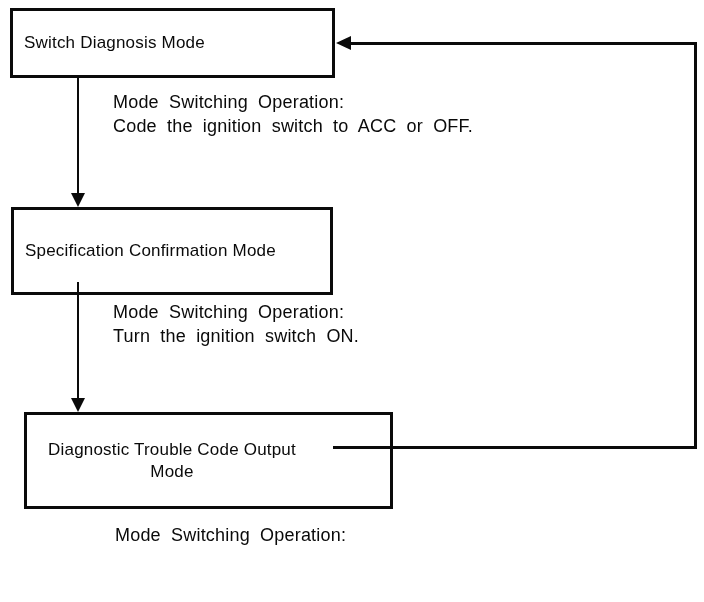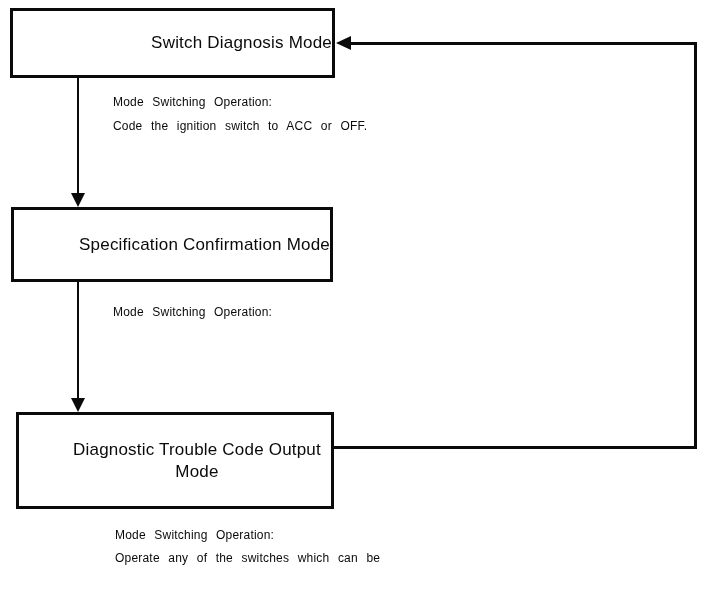--- a/index.html
+++ b/index.html
@@ -18,29 +18,30 @@
   }
   .page * { box-sizing: border-box; }
 
   
   .node {
     position: absolute;
     border: 3px solid #0a0a0a;
     background: #ffffff;
     display: flex;
     align-items: center;
-    justify-content: flex-end;
+    justify-content: flex-start;
     text-align: center;
     font-size: 17px;
     line-height: 22px;
     letter-spacing: 0.2px;
+    padding-left: 11px;
   }
   .node-1 { left: 10px;  top: 8px;   width: 325px; height: 70px; }
-  .node-2 { left: 11px;  top: 207px; width: 322px; height: 75px; }
-  .node-3 { left: 16px;  top: 412px; width: 318px; height: 97px; }
+  .node-2 { left: 11px;  top: 207px; width: 322px; height: 88px; }
+  .node-3 { left: 24px;  top: 412px; width: 369px; height: 97px; }
   .node-3 .node-label { max-width: 268px; }
 
   
   .line {
     position: absolute;
     background: #0a0a0a;
   }
   .varrow-line-1 { left: 77px;  top: 78px;  width: 2px;  height: 118px; }
   .varrow-line-2 { left: 77px;  top: 282px; width: 2px;  height: 119px; }
   .loop-bottom   { left: 333px; top: 446px; width: 364px; height: 3px; }
@@ -59,21 +60,21 @@
   .arrow-left {
     border-top: 7px solid transparent;
     border-bottom: 7px solid transparent;
     border-right: 15px solid #0a0a0a;
     left: 336px; top: 36px;
   }
 
   
   .annotation {
     position: absolute;
-    font-size: 12px;
+    font-size: 18px;
     line-height: 24px;
     word-spacing: 5px;
     letter-spacing: 0.2px;
     white-space: nowrap;
   }
   .annotation-1 { left: 113px; top: 90px; }
   .annotation-2 { left: 113px; top: 300px; }
   .annotation-3 { left: 115px; top: 524px; line-height: 23px; }
 </style>
 </head>
@@ -104,20 +105,20 @@
   <div class="line loop-top"></div>
   <div class="arrowhead arrow-left"></div>
 
   <div class="annotation annotation-1">
     <div>Mode Switching Operation:</div>
     <div>Code the ignition switch to ACC or OFF.</div>
   </div>
 
   <div class="annotation annotation-2">
     <div>Mode Switching Operation:</div>
+    <div>Turn the ignition switch ON.</div>
   </div>
 
   <div class="annotation annotation-3">
     <div>Mode Switching Operation:</div>
-    <div>Operate any of the switches which can be</div>
   </div>
 
 </div>
 
 </body></html>

